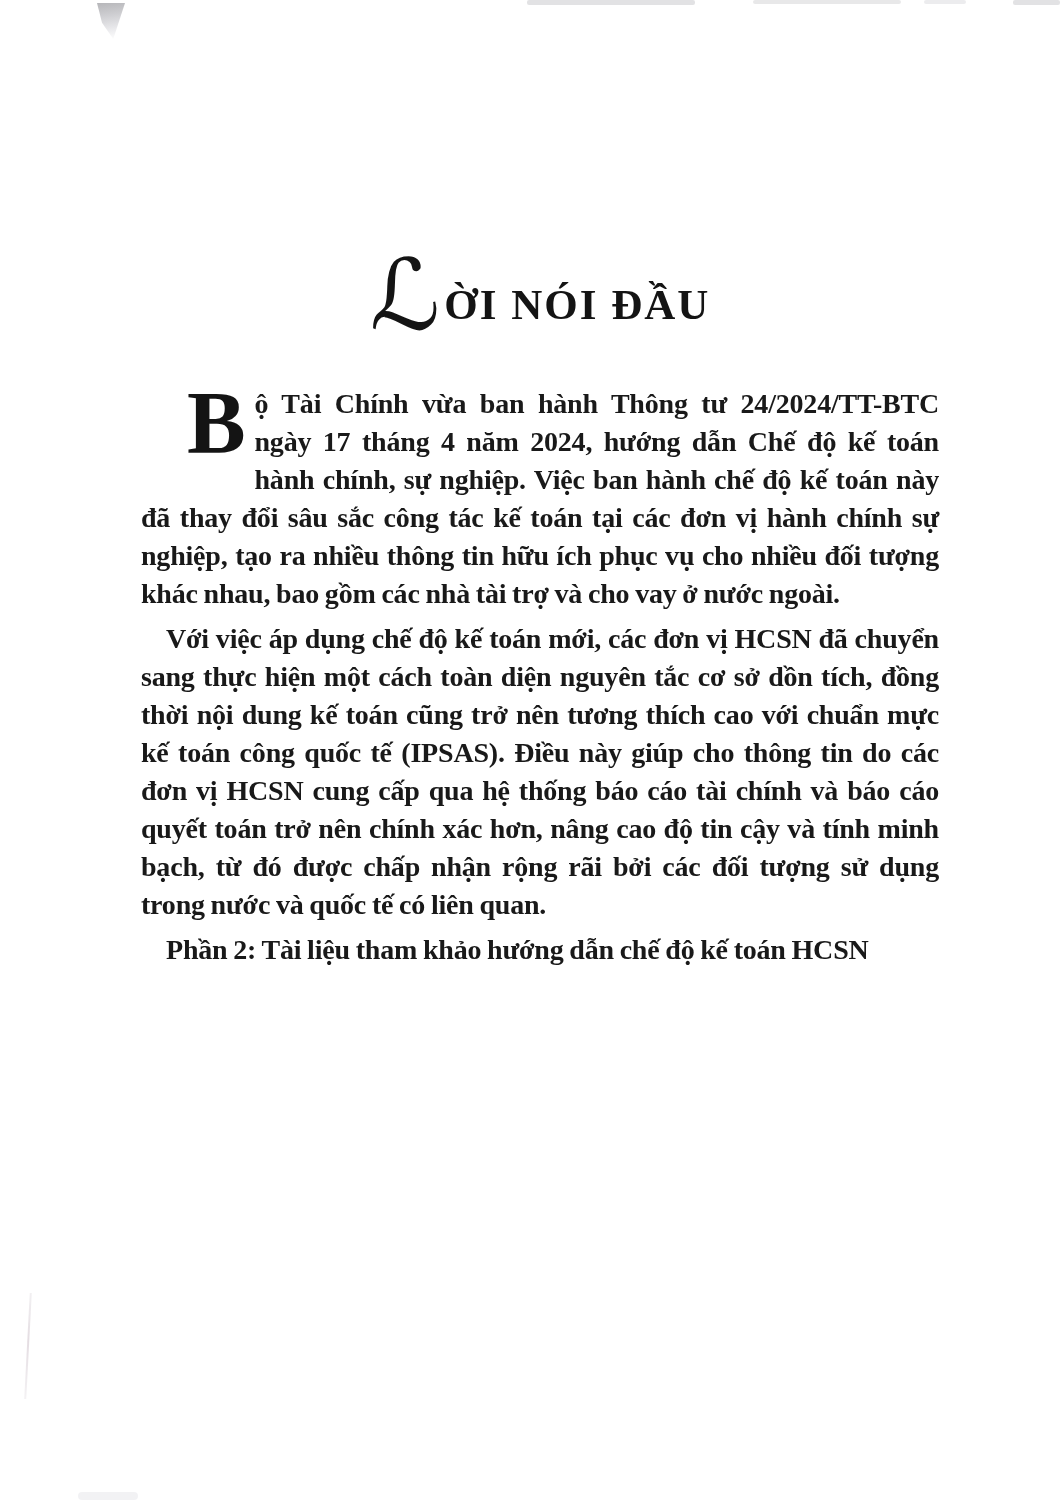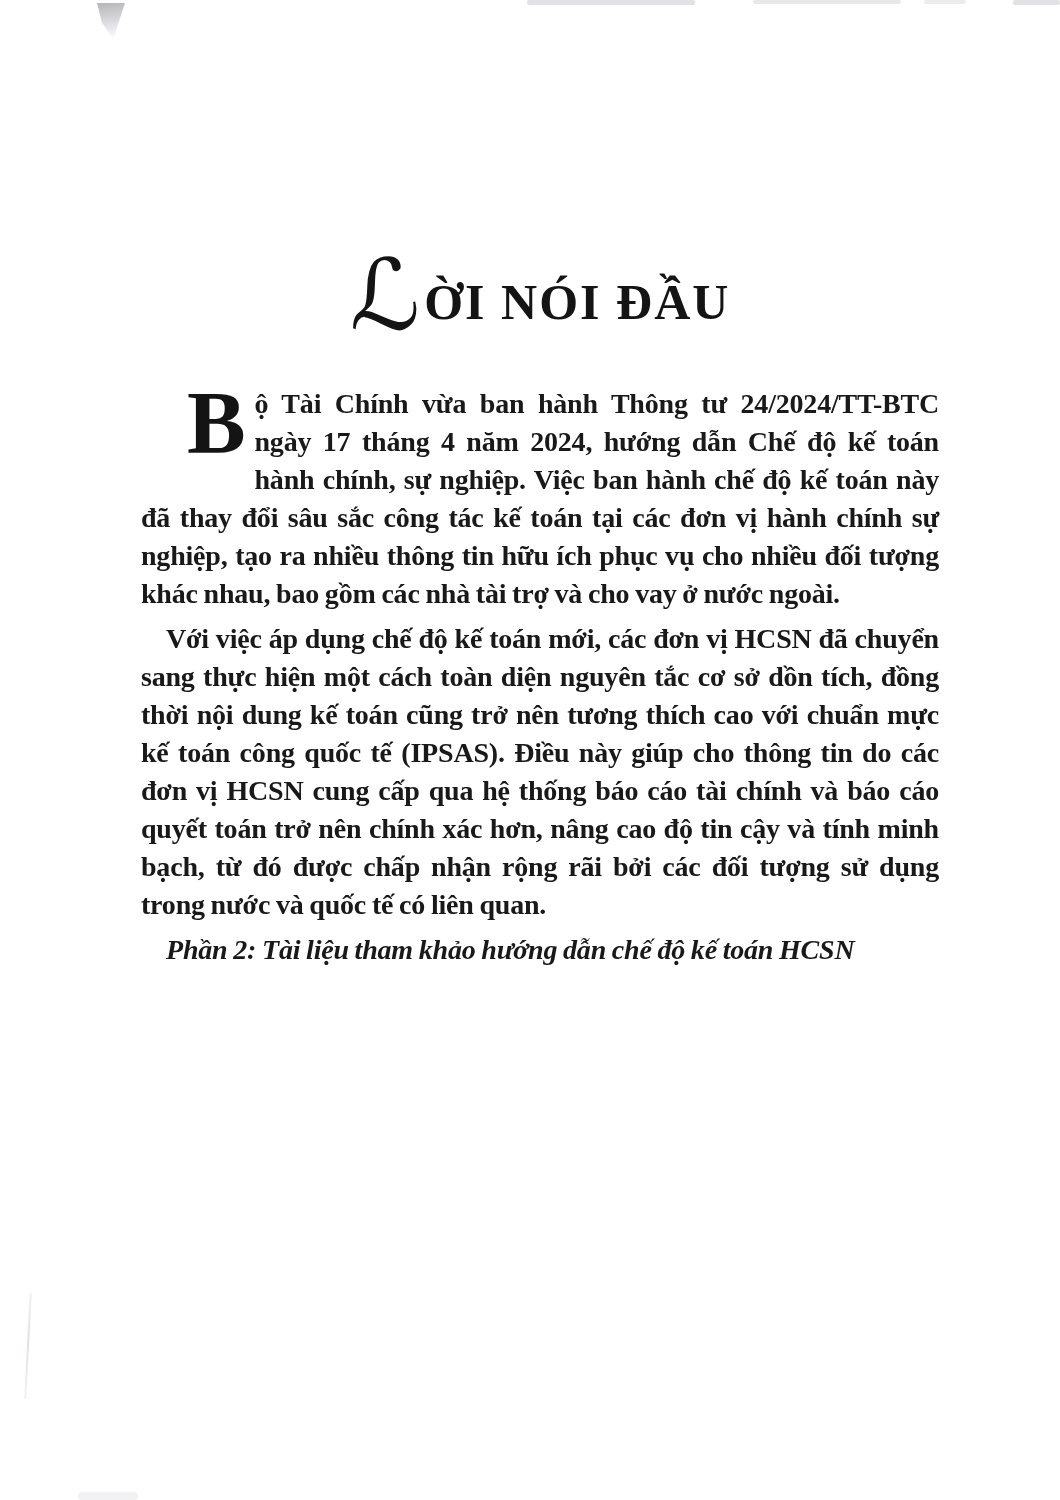--- a/index.html
+++ b/index.html
@@ -58,21 +58,21 @@
   }
   .title-initial {
     
     font-family: "DejaVu Sans", "DejaVu Serif", sans-serif;
     font-weight: 400;
     font-size: 98px;
     vertical-align: -10px;
     margin-right: 4px;
   }
   .title-rest {
-    font-size: 50px;
+    font-size: 43px;
     letter-spacing: 2px;
   }
 
   .body {
     font-size: 28px;
     line-height: 38px;
     font-weight: 700;
     text-align: justify;
     margin: 0 0 7px 0;
     letter-spacing: -0.2px;
@@ -87,21 +87,21 @@
     font-size: 88px;
     line-height: 66px;
     height: 72px;
     margin: 5px 9px 0 46px;
     font-weight: 700;
     color: #141414;
   }
 
   .p-purpose   { margin-bottom: 5px; }
   .line-gap    { margin-bottom: 10px; }
-  .line-gap2   { margin-bottom: 11px; font-style: italic; }
+  .line-gap2   { margin-bottom: 11px; }
 </style>
 </head>
 <body>
 
 <div class="page">
 
   <div class="artifact smudge-top-left"></div>
   <div class="artifact edge-streak-1"></div>
   <div class="artifact edge-streak-2"></div>
   <div class="artifact edge-streak-3"></div>

